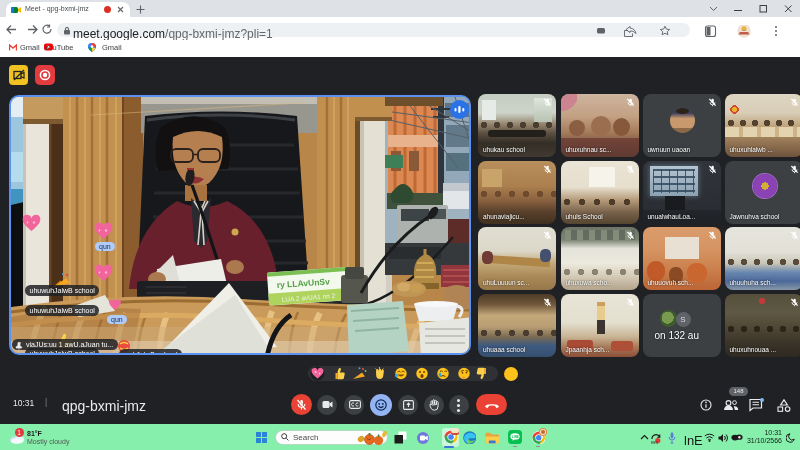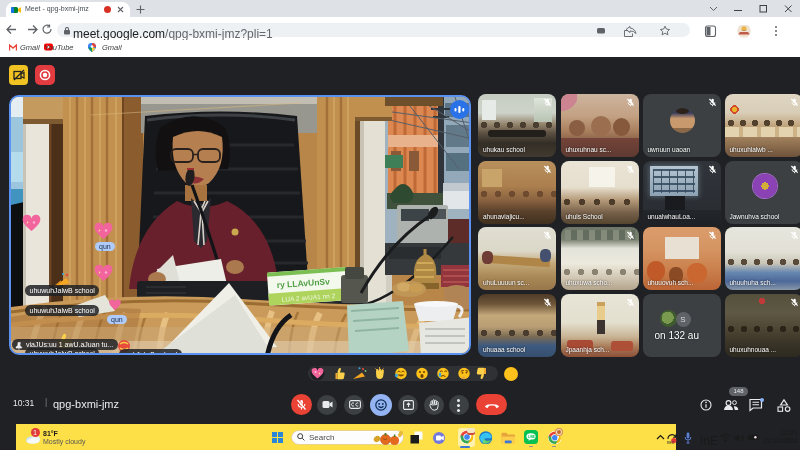--- a/index.html
+++ b/index.html
@@ -10,42 +10,42 @@
   
   #tabstrip { position:absolute; left:0; top:0; width:800px; height:17px; background:#dee1e6; }
   #tab { position:absolute; left:6px; top:2px; width:124px; height:15px; background:#fff;
     border-radius:8px 8px 0 0; }
   #tabtitle { position:absolute; left:25px; top:4.5px; font-size:7px; color:#474c51; letter-spacing:0; }
   #toolbar { position:absolute; left:0; top:17px; width:800px; height:23px; background:#fff; }
   #omnibox { position:absolute; left:57px; top:23px; width:633px; height:14px; background:#eef1f4;
     border-radius:7px; }
   #url { position:absolute; left:73px; top:26.5px; font-size:12px; color:#202124;text-align:center; }
   #bookmarks { position:absolute; left:0; top:40px; width:800px; height:17px; background:#fff; }
-  .bktxt { position:absolute; top:43px; font-size:7.5px; color:#3c4043;font-style:italic; }
+  .bktxt { position:absolute; top:43px; font-size:7.5px; color:#3c4043; }
   
   #meet { position:absolute; left:0; top:57px; width:800px; height:367px; background:#202124; }
   #extyellow { position:absolute; left:9px; top:8px; width:19px; height:20px; border-radius:4px; background:#f0c322; }
   #extred { position:absolute; left:35px; top:8px; width:20px; height:20px; border-radius:5px; background:#e23b40; }
   #video { position:absolute; left:9px; top:38px; width:462px; height:260px; border-radius:10px;
     border:2px solid #5b92f2; overflow:hidden; background:#c2975d; }
   .tile { position:absolute; width:78px; height:63px; border-radius:8px; overflow:hidden; background:#3c4043; }
   .tname { position:absolute; left:5px; bottom:4px; font-size:6.5px; color:#fff; z-index:6;
     text-shadow:0 0 2px rgba(0,0,0,.9); white-space:nowrap; }
   .mic { position:absolute; right:4px; top:4px; width:9px; height:9px; z-index:6; }
   
   .chip { position:absolute; background:rgba(32,33,36,.85); color:#fff; font-size:7px;
     border-radius:5.5px; padding:1.5px 4.5px; white-space:nowrap; line-height:8px; }
   .kun { position:absolute; background:#aecbfa; color:#1b2a44; font-size:7px; border-radius:6px;
     padding:1px 4px; }
   
   .cbtn { position:absolute; width:21px; height:21px; border-radius:50%; background:#3c4043; }
   #reactbar { position:absolute; left:308px; top:309px; width:190px; height:15px; border-radius:8px;
     background:#303134; }
   
-  #taskbar { position:absolute; left:16px; top:424px; width:660px; height:26px; background:#fde047; }
+  #taskbar { position:absolute; left:0; top:424px; width:800px; height:26px; background:#86efac; }
 </style>
 </head>
 <body>
 <div id="stage">
 
   <div id="tabstrip"></div>
   <div id="tab"></div>
   <svg class="abs" style="left:11px;top:5px" width="10" height="10" viewBox="0 0 10 10">
     <rect x="0" y="2" width="7" height="6" rx="1.5" fill="#00832d"></rect>
     <path d="M7 4 L10 2 V8 L7 6 Z" fill="#ffba00"></path>
@@ -598,21 +598,21 @@
       <circle cx="13" cy="2" r="2" fill="#8ab4f8"></circle>
     </svg>
     <svg class="abs" style="left:776.5px;top:341.5px" width="14" height="13" viewBox="0 0 14 13">
       <path d="M7 0.8 L10.4 6 H3.6 Z" fill="none" stroke="#e8eaed" stroke-width="1.2"></path>
       <rect x="1" y="8" width="4.6" height="4.3" fill="none" stroke="#e8eaed" stroke-width="1.1"></rect>
       <circle cx="10.6" cy="10.1" r="2.3" fill="none" stroke="#e8eaed" stroke-width="1.1"></circle>
     </svg>
 
     <div class="abs" style="left:13px;top:341px;font-size:8.5px;color:#e8eaed">10:31</div>
     <div class="abs" style="left:45px;top:340px;font-size:8.5px;color:#7d8085">|</div>
-    <div class="abs" style="left:53px;top:341px;font-size:11px;color:#e8eaed">qpg-bxmi-jmz</div>
+    <div class="abs" style="left:62px;top:341px;font-size:14px;color:#e8eaed">qpg-bxmi-jmz</div>
   </div>
 
   <div id="taskbar">
 
     <svg class="abs" style="left:9px;top:9px" width="16" height="11" viewBox="0 0 16 11">
       <ellipse cx="6" cy="7" rx="5" ry="3.6" fill="#cfe3f5"></ellipse>
       <ellipse cx="10.5" cy="6.5" rx="4.6" ry="3.4" fill="#e9f2fb"></ellipse>
       <ellipse cx="8" cy="8.2" rx="6" ry="2.6" fill="#f6fafd"></ellipse>
     </svg>
     <div class="abs" style="left:14.5px;top:4px;width:9px;height:9px;border-radius:50%;background:#e03a3a;color:#fff;font-size:6.5px;text-align:center;line-height:9px">1</div>

